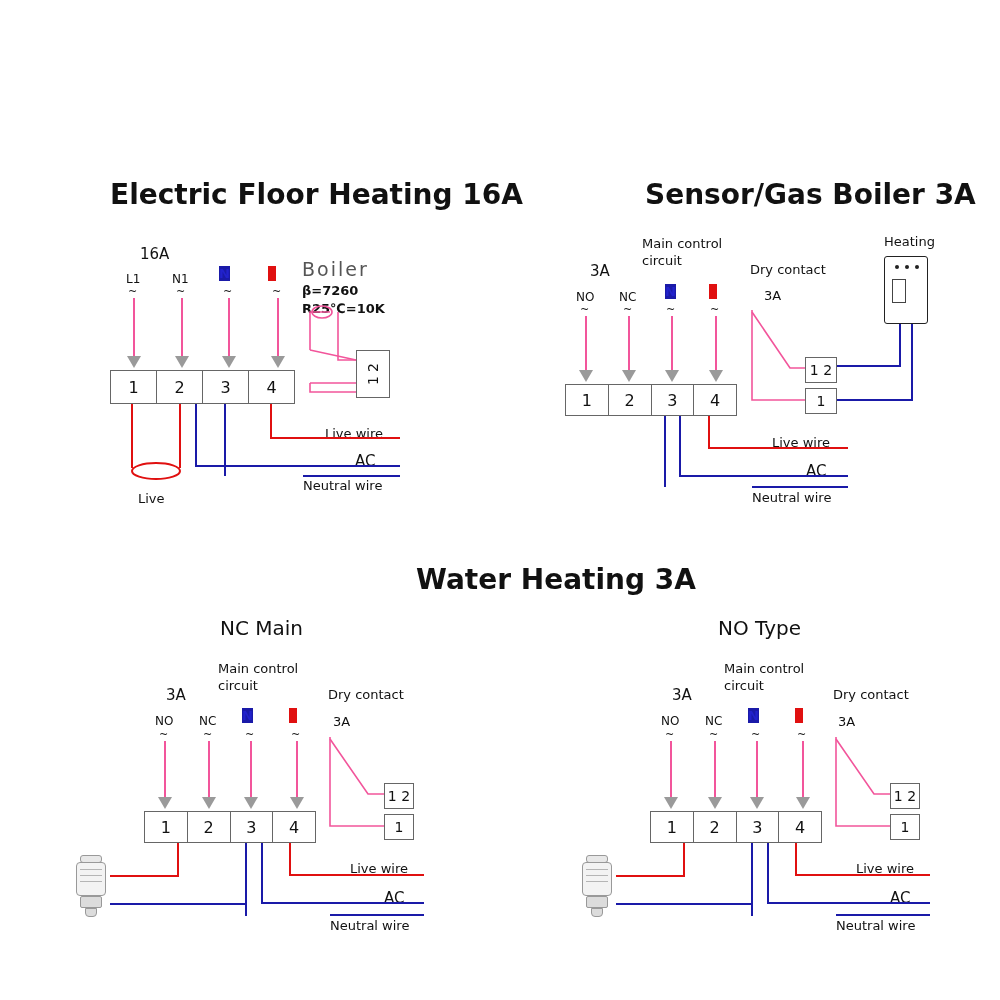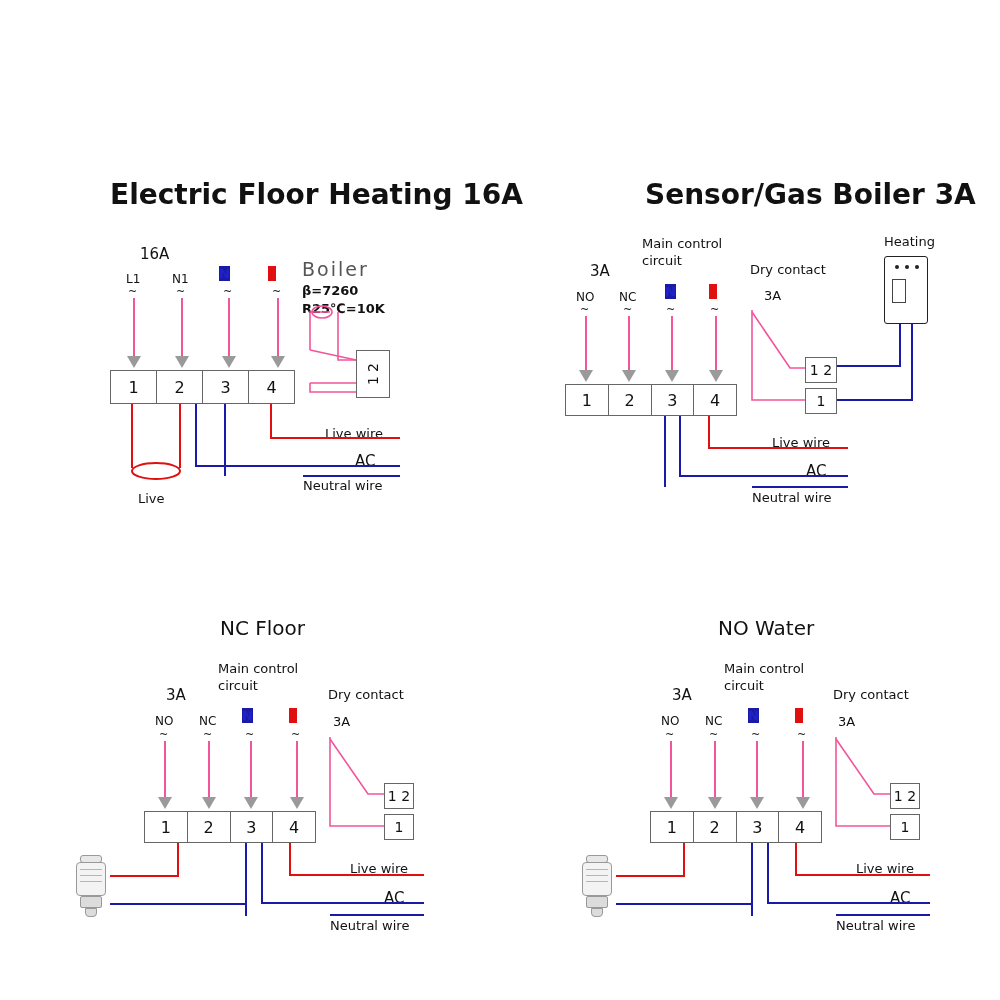--- a/index.html
+++ b/index.html
@@ -201,22 +201,23 @@
     <div class="dot" style="left:10px;top:8px;"></div>
     <div class="dot" style="left:20px;top:8px;"></div>
     <div class="dot" style="left:30px;top:8px;"></div>
     <div class="win" style="left:7px;top:22px;width:12px;height:22px;"></div>
   </div>
 
   <div class="lbl md" style="left:772px;top:435px;">Live wire</div>
   <div class="lbl lg" style="left:806px;top:462px;">AC</div>
   <div class="lbl md" style="left:752px;top:490px;">Neutral wire</div>
 
-  <div class="sub-title" style="left:220px;top:616px;">NC Floor</div>
-  <div class="sub-title" style="left:718px;top:616px;">NO Water</div>
+  <div class="sec-title" style="left:416px;top:563px;">Water Heating 3A</div>
+  <div class="sub-title" style="left:220px;top:616px;">NC Main</div>
+  <div class="sub-title" style="left:718px;top:616px;">NO Type</div>
 
   <div class="lbl lg" style="left:166px;top:686px;">3A</div>
   <div class="lbl md" style="left:218px;top:661px;">Main control</div>
   <div class="lbl md" style="left:218px;top:678px;">circuit</div>
   <div class="lbl md" style="left:328px;top:687px;">Dry contact</div>
   <div class="lbl md" style="left:333px;top:714px;">3A</div>
 
   <div class="lbl sm" style="left:155px;top:714px;">NO</div>
   <div class="lbl sm" style="left:199px;top:714px;">NC</div>
   <div class="lbl md blue" style="left:242px;top:708px;">N</div>

